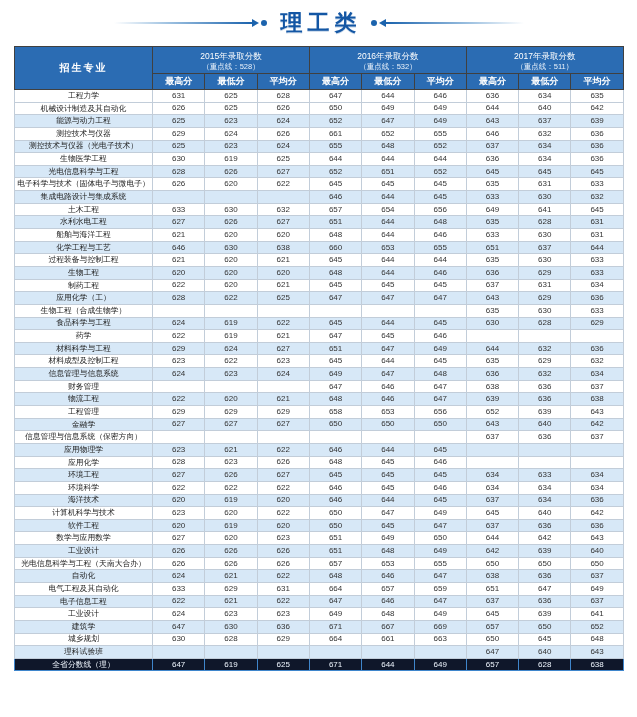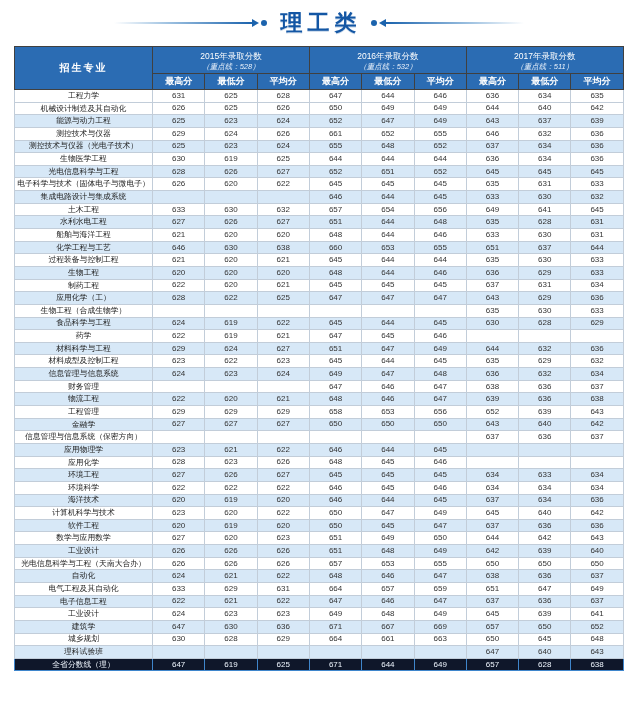--- a/index.html
+++ b/index.html
@@ -22,21 +22,21 @@
   
   .tbl-wrap { padding:0 14px; }
   table { width:609px; border-collapse:collapse; table-layout:fixed; }
   col.c-major { width:138px; }
   col.c-score { width:52.3px; }
 
   thead th { background:#2b6cb3; color:#fff; border:1px solid #404040; font-weight:bold; }
   th.major-h { font-size:10px; letter-spacing:2px; }
   th.year-h { height:27px; font-weight:normal; }
   th.year-h .yl { display:block; font-size:8.5px; line-height:11px; padding-top:2px; }
-  th.year-h .cl { display:block; font-size:7.5px; line-height:10px; color:#eaf2fb;font-style:italic; }
+  th.year-h .cl { display:block; font-size:7.5px; line-height:10px; color:#eaf2fb; }
   th.col-h { height:16px; font-size:9px;font-family:Liberation Serif, serif; }
 
   tbody td { height:12.65px; border:1px solid #c2cdd9; font-size:8px; color:#333;
     text-align:center; vertical-align:middle; line-height:1; padding:0;
     white-space:nowrap; overflow:hidden; }
   tbody td.major { font-size:7.8px; color:#222; }
   tbody tr.stripe td { background:#d7e8f7; }
   tbody tr.total td { background:#0f172a; color:#eef5fd; border-color:#3f86cc; }
 </style>
 </head>

